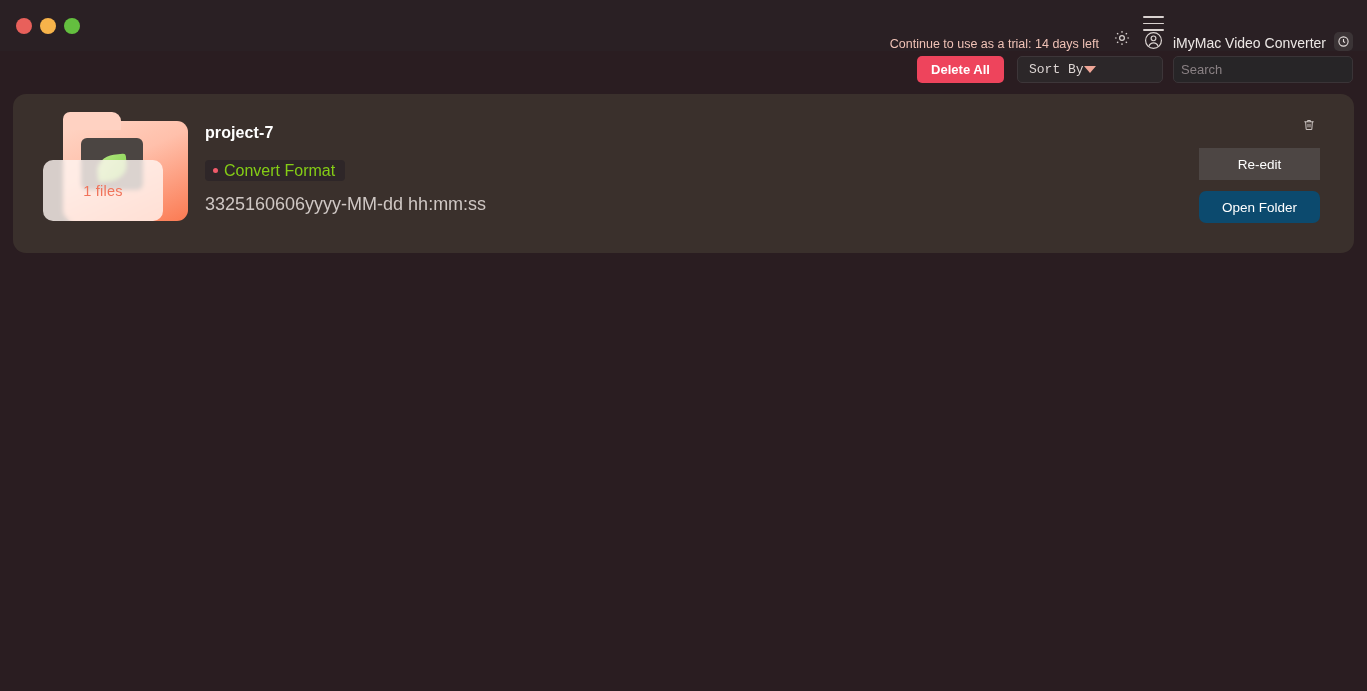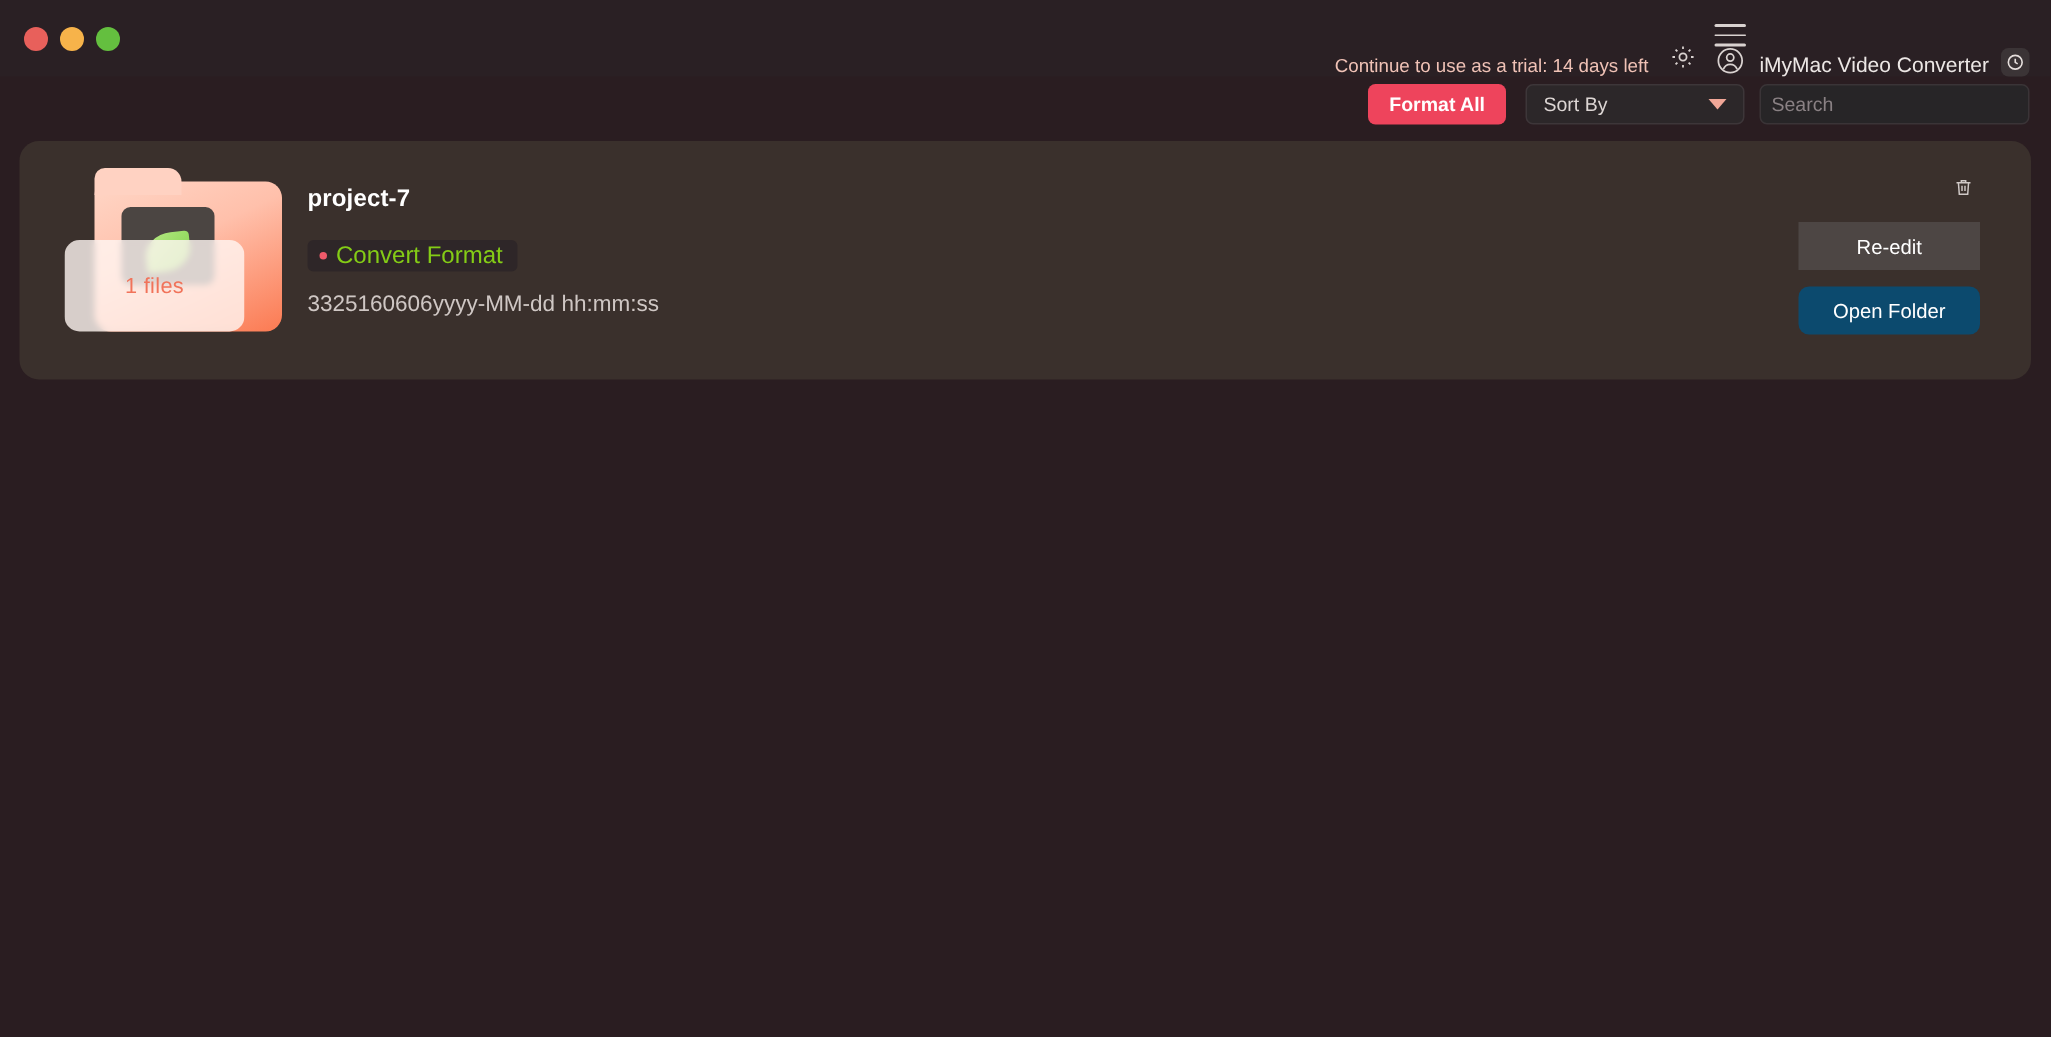--- a/index.html
+++ b/index.html
@@ -178,22 +178,23 @@
   .sortby {
     margin-left: 13px;
     height: 27px;
     width: 146px;
     background: #2c2729;
     border: 1px solid #3d3639;
     border-radius: 5px;
     display: flex;
     align-items: center;
     padding: 0 11px;
-    justify-content: space-between;
-    cursor: default;
+    justify-content: flex-start;
+    cursor: default;
+    font-family: Liberation Mono, monospace;
   }
   .sortby-label {
     font-size: 13px;
     color: #ddd6d4;
   }
   .caret {
     width: 0; height: 0;
     border-left: 6px solid transparent;
     border-right: 6px solid transparent;
     border-top: 7px solid #f0a697;
@@ -320,21 +321,21 @@
   }
   .badge-label {
     font-size: 16px;
     color: #84cc16;
     text-align: center;
   }
   .timestamp {
     position: absolute;
     left: 192px;
     top: 100px;
-    font-size: 15px;
+    font-size: 18px;
     color: #cfc7c4;
   }
 
   
   .trash-btn {
     position: absolute;
     right: 33px;
     top: 20px;
     width: 24px;
     height: 22px;
@@ -417,21 +418,21 @@
       <svg width="13" height="13" viewBox="0 0 24 24" fill="none" stroke="#e6dfdd" stroke-width="2">
         <circle cx="12" cy="12" r="8.5"></circle>
         <path d="M12 7.6v4.6l3 1.8"></path>
       </svg>
     </span>
 
   </div>
 </div>
 
 <div class="toolbar">
-  <button class="btn-delete-all">Format All</button>
+  <button class="btn-delete-all">Delete All</button>
 
   <div class="sortby">
     <span class="sortby-label">Sort By</span>
     <span class="caret"></span>
   </div>
 
   <input class="searchbox" type="text" placeholder="Search" style="">
 </div>
 
 <div class="card">

